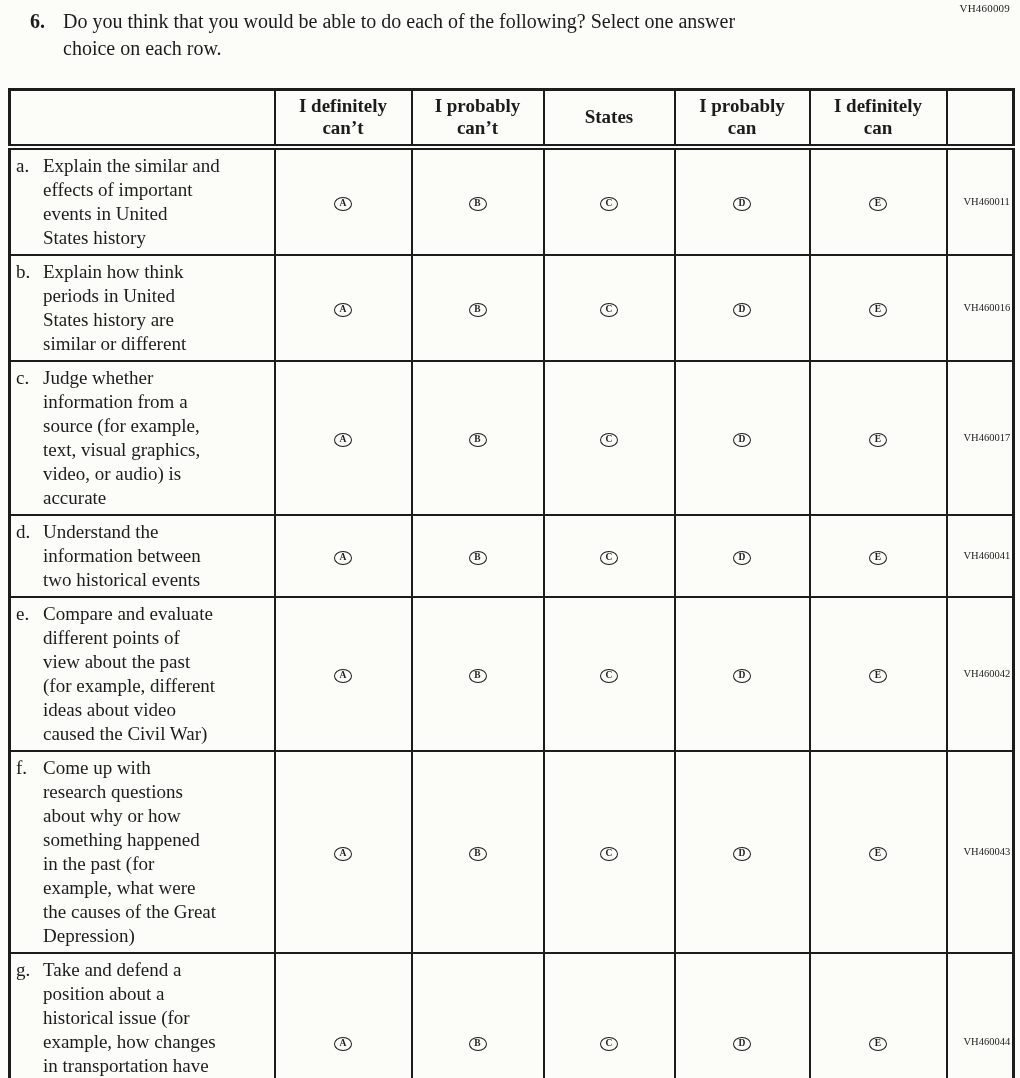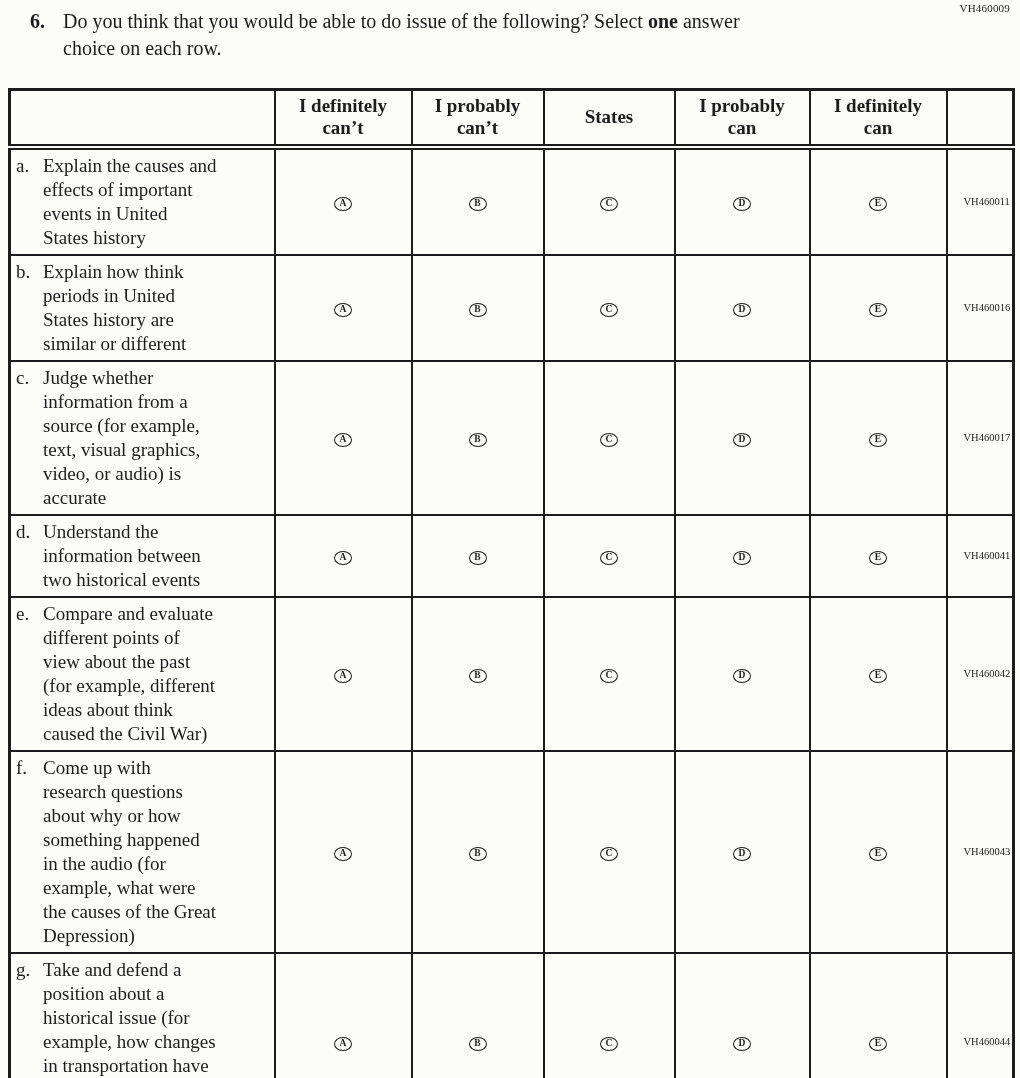--- a/index.html
+++ b/index.html
@@ -23,21 +23,21 @@
     display: flex; align-items: flex-start;
   }
   .q-number {
     font-weight: bold; font-size: 20px; line-height: 27px;
     width: 33px; flex: 0 0 33px;
   }
   .q-text {
     font-size: 20px; line-height: 27px;
     white-space: pre-line; width: 880px;
   }
-  .q-bold { font-weight: bold; }
+  .q-bold { font-weight: normal; }
 
   table.survey {
     position: absolute; left: 8px; top: 88px;
     width: 1004px;
     border-collapse: collapse; table-layout: fixed;
     border: 3px solid #1c1c1c;
   }
   .survey th, .survey td {
     border: 2px solid #1c1c1c;
     overflow: hidden;
@@ -85,21 +85,21 @@
     padding: 0 16px; white-space: nowrap; margin-left: 16px;
   }
 </style>
 </head>
 <body>
 
 <div class="page-code">VH460009</div>
 
 <div class="question">
   <span class="q-number">6.</span>
-  <span class="q-text"><span>Do you think that you would be able to do issue of the following? Select </span><span class="q-bold">one</span><span> answer
+  <span class="q-text"><span>Do you think that you would be able to do each of the following? Select </span><span class="q-bold">one</span><span> answer
 choice on each row.</span></span>
 </div>
 
 <table class="survey">
   <colgroup>
     <col style="width:265px">
     <col style="width:137px">
     <col style="width:132px">
     <col style="width:131px">
     <col style="width:135px">
@@ -119,21 +119,21 @@
       <th>I definitely
 can</th>
       <th></th>
     </tr>
   </thead>
   <tbody>
     <tr class="row-a">
       <td class="stem">
         <div class="stem-wrap">
           <span class="item-letter">a.</span>
-          <span class="item-text">Explain the causes and
+          <span class="item-text">Explain the similar and
 effects of important
 events in United
 States history</span>
         </div>
       </td>
       <td class="opt"><span class="bubble">A</span></td>
       <td class="opt"><span class="bubble">B</span></td>
       <td class="opt"><span class="bubble">C</span></td>
       <td class="opt"><span class="bubble">D</span></td>
       <td class="opt"><span class="bubble">E</span></td>
@@ -192,40 +192,40 @@
       <td class="code">VH460041</td>
     </tr>
     <tr class="row-e">
       <td class="stem">
         <div class="stem-wrap">
           <span class="item-letter">e.</span>
           <span class="item-text">Compare and evaluate
 different points of
 view about the past
 (for example, different
-ideas about think
+ideas about video
 caused the Civil War)</span>
         </div>
       </td>
       <td class="opt"><span class="bubble">A</span></td>
       <td class="opt"><span class="bubble">B</span></td>
       <td class="opt"><span class="bubble">C</span></td>
       <td class="opt"><span class="bubble">D</span></td>
       <td class="opt"><span class="bubble">E</span></td>
       <td class="code">VH460042</td>
     </tr>
     <tr class="row-f">
       <td class="stem">
         <div class="stem-wrap">
           <span class="item-letter">f.</span>
           <span class="item-text">Come up with
 research questions
 about why or how
 something happened
-in the audio (for
+in the past (for
 example, what were
 the causes of the Great
 Depression)</span>
         </div>
       </td>
       <td class="opt"><span class="bubble">A</span></td>
       <td class="opt"><span class="bubble">B</span></td>
       <td class="opt"><span class="bubble">C</span></td>
       <td class="opt"><span class="bubble">D</span></td>
       <td class="opt"><span class="bubble">E</span></td>

